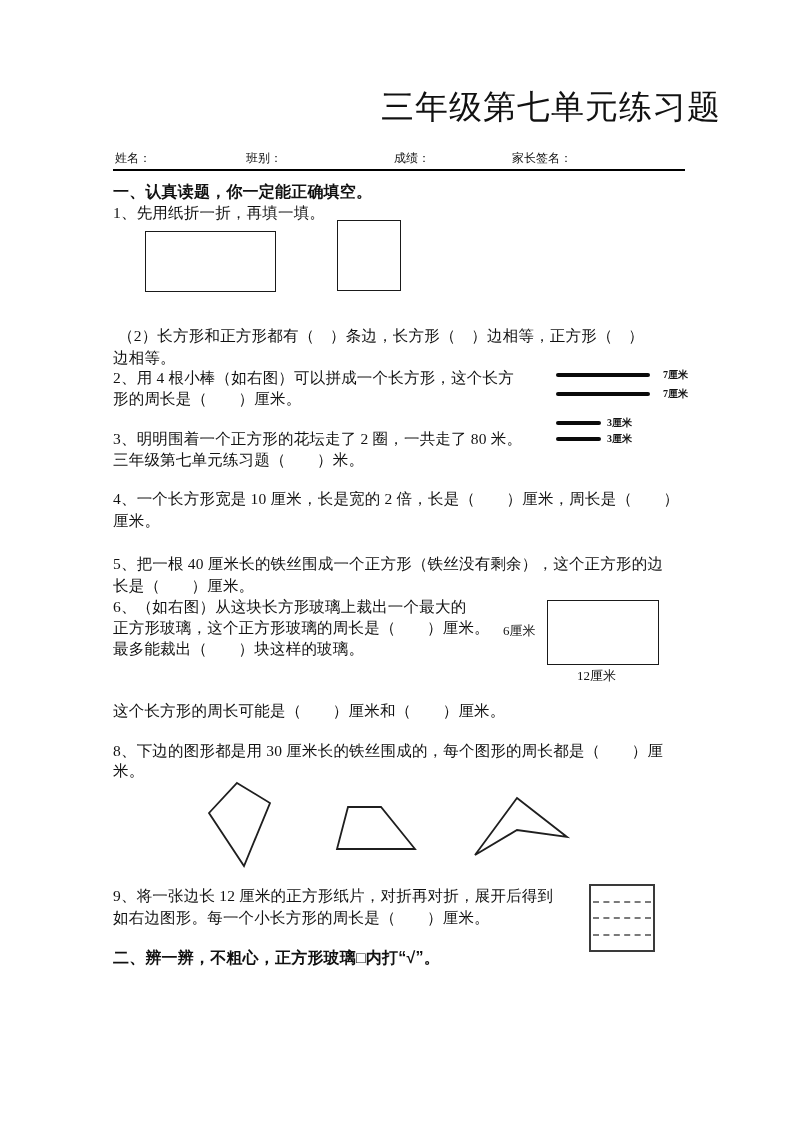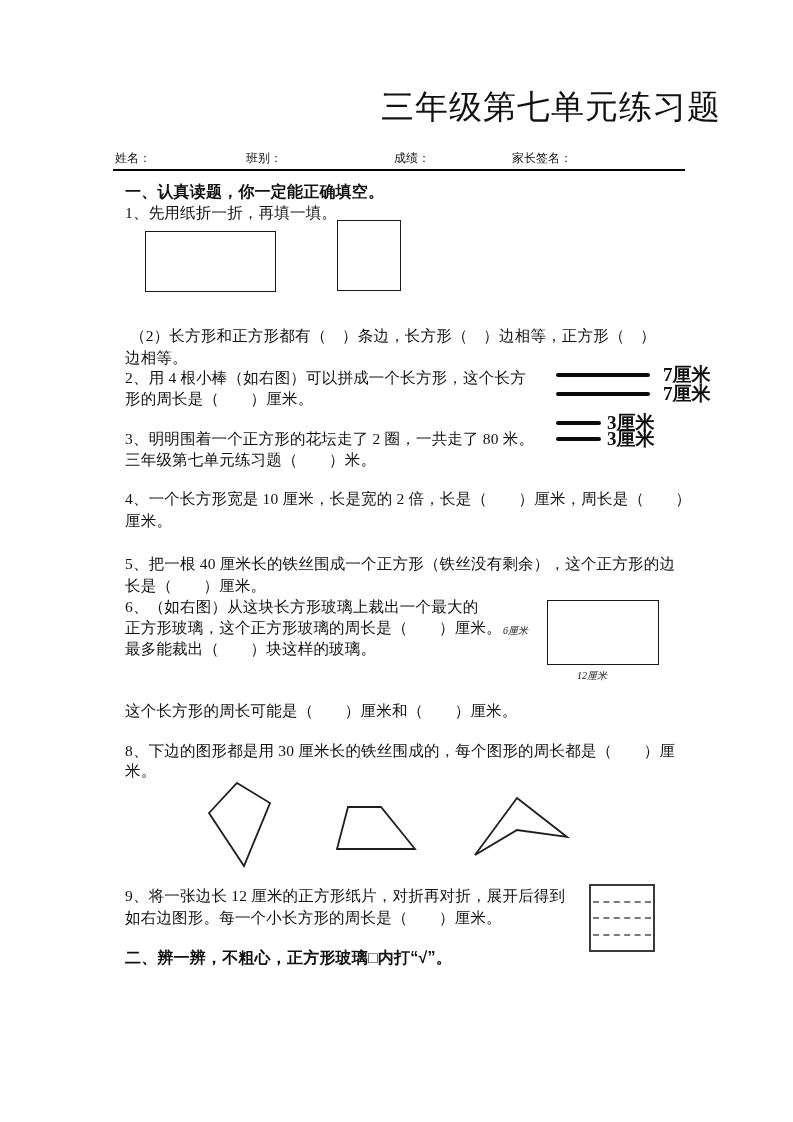--- a/index.html
+++ b/index.html
@@ -3,36 +3,36 @@
 <meta charset="utf-8">
 <style>
   * { margin:0; padding:0; box-sizing:border-box; }
   html,body { background:#ffffff; }
   .page {
     position:relative; width:793px; height:1122px; background:#ffffff;
     font-family:"Liberation Serif", serif; color:#111; overflow:hidden;
   }
   .t {
     position:absolute; font-size:15.5px; line-height:21px;
-    white-space:nowrap; letter-spacing:0.2px;margin-left:12px;
+    white-space:nowrap; letter-spacing:0.2px;
   }
   .heading {
     font-family:"Liberation Sans", sans-serif; font-weight:bold; font-size:16px;
   }
   .doc-title {
     position:absolute; left:0; top:84px; width:721px; text-align:right;
     font-size:33px; line-height:46px; font-family:"Liberation Serif", serif;
     letter-spacing:1px;
   }
   .hdr-label { position:absolute; top:147px; font-size:12px; line-height:22px; white-space:nowrap; }
   .hdr-line { position:absolute; left:113px; top:169px; width:572px; height:0; border-top:2.2px solid #000; }
   .box { position:absolute; border:1.6px solid #1a1a1a; background:transparent; }
   .stick { position:absolute; height:4px; background:#0a0a0a; border-radius:2px; }
-  .stick-label { position:absolute; font-size:19px; font-weight:bold; line-height:15px; white-space:nowrap; font-family:"Liberation Serif", serif; }
-  .fig-label { position:absolute; font-size:10px; line-height:15px; white-space:nowrap;font-style:italic; }
+  .stick-label { position:absolute; font-size:10px; font-weight:bold; line-height:15px; white-space:nowrap; font-family:"Liberation Serif", serif; }
+  .fig-label { position:absolute; font-size:13px; line-height:15px; white-space:nowrap; }
   .shape { fill:none; stroke:#1f1f1f; stroke-width:1.8; stroke-linejoin:miter; }
   .q9box { position:absolute; border:2px solid #3a3a3a; }
   .dash { position:absolute; left:2px; right:2px; height:0; border-top:2px dashed #7a7a7a; }
   svg.figs { position:absolute; }
 </style>
 </head>
 <body>
 
 <div class="page">
 

